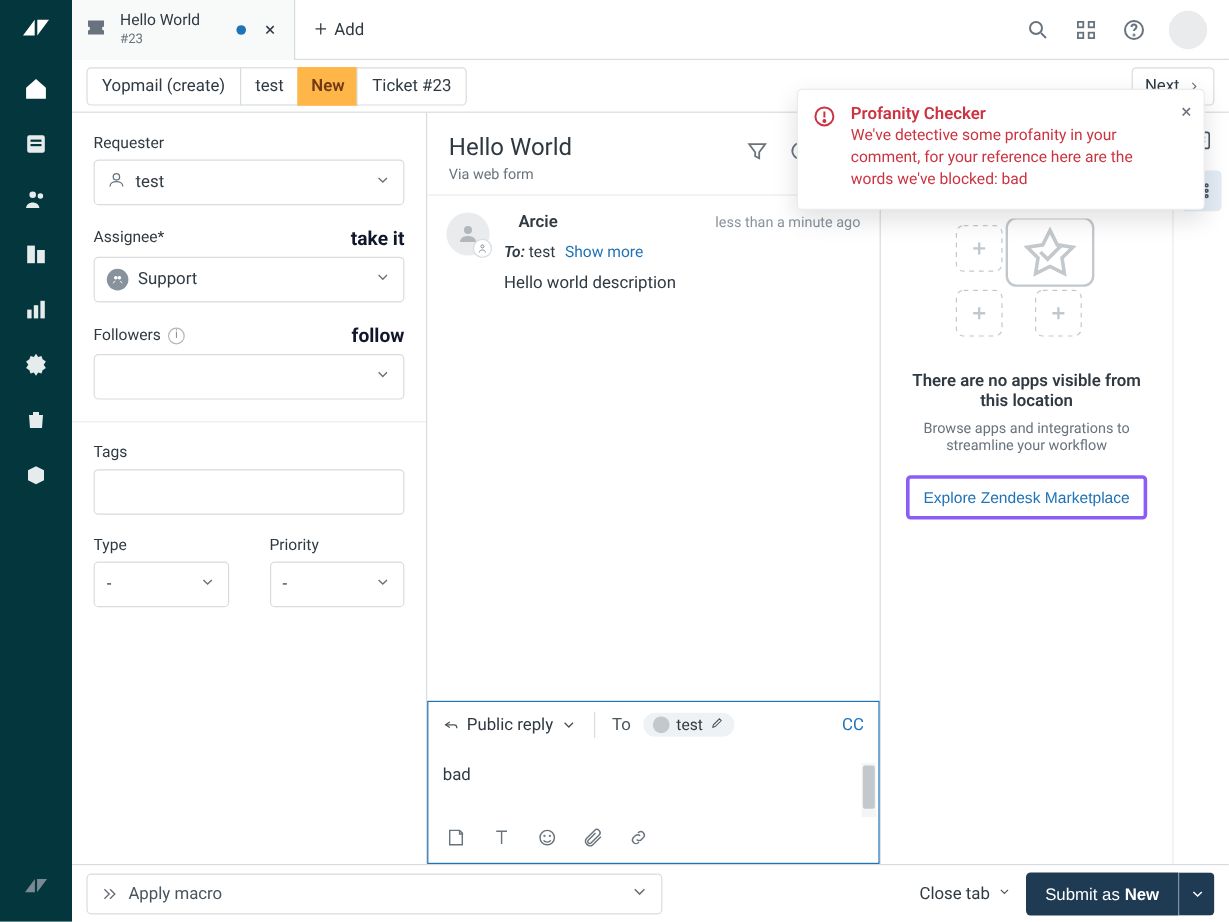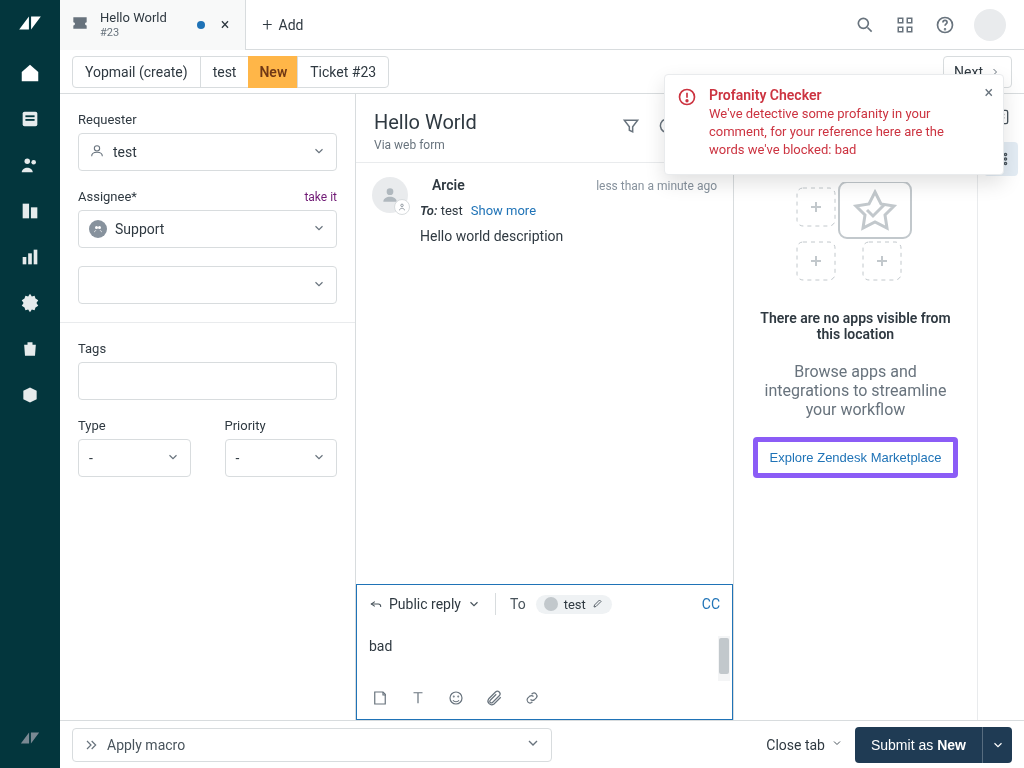--- a/index.html
+++ b/index.html
@@ -40,21 +40,21 @@
   .midcol  { position:absolute; left:356px; top:94px; width:378px; bottom:48px; border-right:1px solid #d8dcde; display:flex; flex-direction:column; }
   .rightcol{ position:absolute; left:734px; top:94px; width:244px; bottom:48px; padding:18px 10px 0 10px; border-right:1px solid #e9ebed; }
   .rightrail{ position:absolute; left:978px; top:94px; width:46px; bottom:48px; display:flex; flex-direction:column; align-items:center; padding-top:6px; gap:8px; }
   .rrbtn { width:34px; height:34px; border-radius:4px; display:flex; align-items:center; justify-content:center; cursor:pointer; }
   .rrbtn.active { background:#e3ecf4; }
   .rrbtn svg { stroke:#49545c; fill:none; }
   
   .fld { margin-bottom:18px; }
   .fldlabel { font-size:13px; color:#2f3941; margin-bottom:6px; display:flex; align-items:center; gap:6px; }
   .fldlabel .info { width:14px; height:14px; border:1px solid #b0b8be; border-radius:50%; font-size:10px; display:inline-flex; align-items:center; justify-content:center; color:#87929d; }
-  .fldaction { margin-left:auto; color:#701a75; font-size:12px; cursor:pointer; }
+  .fldaction { margin-left:auto; color:#0f172a; font-size:16px; cursor:pointer;font-weight:bold; }
   .select { height:38px; border:1px solid #d8dcde; border-radius:4px; display:flex; align-items:center; padding:0 10px; gap:8px; color:#2f3941; cursor:pointer; position:relative; }
   .select .caret { margin-left:auto; }
   .caret svg { width:14px; height:14px; stroke:#68737d; fill:none; }
   .personicon svg { width:16px; height:16px; stroke:#68737d; fill:none; }
   .groupicon { width:18px; height:18px; border-radius:50%; background:#87929d; display:inline-flex; align-items:center; justify-content:center; }
   .groupicon svg { width:12px; height:12px; fill:#fff; }
   .textbox { height:38px; border:1px solid #d8dcde; border-radius:4px; }
   .hr { height:1px; background:#e9ebed; margin:8px -18px 18px -18px; }
   .two { display:flex; gap:34px; }
   .two > div { flex:1; }
@@ -98,22 +98,22 @@
   .composer .scroll { position:absolute; right:2px; top:2px; bottom:2px; width:12px; background:#f4f5f6; }
   .composer .scroll .thumb { position:absolute; left:1px; right:1px; top:2px; height:36px; background:#c2c8cc; border-radius:2px; }
   .composer .cfoot { display:flex; align-items:center; gap:18px; padding:6px 14px 10px 14px; }
   .composer .cfoot .tool { width:20px; height:20px; cursor:pointer; }
   .composer .cfoot svg { stroke:#68737d; fill:none; }
   
   .appsill { display:flex; justify-content:center; margin-top:70px; }
   .appsill svg { }
   .appsmsg { text-align:center; margin-top:18px; }
   .appsmsg .h { font-weight:600; font-size:14px; color:#2f3941; padding:0 6px; }
-  .appsmsg .s { font-size:16px; color:#68737d; margin-top:20px; padding:0 10px; }
-  .explore { display:block; margin:18px auto 0 auto; border:5px solid #8b5cf6; color:#1f73b7; background:#fff; border-radius:4px; padding:8px 12px; font-size:13px; cursor:pointer; }
+  .appsmsg .s { font-size:12px; color:#68737d; margin-top:8px; padding:0 10px; }
+  .explore { display:block; margin:18px auto 0 auto; border:3px solid #8b5cf6; color:#1f73b7; background:#fff; border-radius:4px; padding:8px 12px; font-size:13px; cursor:pointer; }
   
   .toast { position:absolute; top:74px; right:20px; width:340px; background:#fff; border:1px solid #e9ebed; box-shadow:0 8px 20px rgba(0,0,0,.12); border-radius:4px; padding:12px 32px 14px 44px; z-index:20; }
   .toast .ticon { position:absolute; left:12px; top:12px; }
   .toast .ticon svg { width:20px; height:20px; stroke:#cc3340; fill:none; }
   .toast .tclose { position:absolute; right:10px; top:8px; cursor:pointer; color:#68737d; font-size:16px; }
   .toast .tt { color:#cc3340; font-weight:600; margin-bottom:2px; }
   .toast .tb { color:#cc3340; font-size:13px; line-height:1.4; }
   
   .footer { position:absolute; left:60px; right:0; bottom:0; height:48px; border-top:1px solid #d8dcde; display:flex; align-items:center; padding:0 12px; gap:12px; background:#fff; }
   .macro { flex:0 0 480px; height:34px; border:1px solid #d8dcde; border-radius:4px; display:flex; align-items:center; padding:0 10px; gap:8px; cursor:pointer; color:#49545c; }
@@ -283,20 +283,25 @@
             <path d="M4 19c0-3 3-5 5-5m6 0c2 0 5 2 5 5"></path>
           </svg>
         </span>
       <span>Support</span>
       <span class="caret"><svg viewBox="0 0 24 24" stroke-width="2">
             <polyline points="6 9 12 15 18 9"></polyline>
           </svg></span>
     </div>
   </div>
   <div class="fld">
+    <div class="fldlabel">
+        <span>Followers</span>
+        <span class="info">i</span>
+        <span class="fldaction">follow</span>
+      </div>
     <div class="select">
       <span class="caret"><svg viewBox="0 0 24 24" stroke-width="2">
             <polyline points="6 9 12 15 18 9"></polyline>
           </svg></span>
     </div>
   </div>
   <div class="hr"></div>
   <div class="fld">
     <div class="fldlabel">
         <span>Tags</span>

